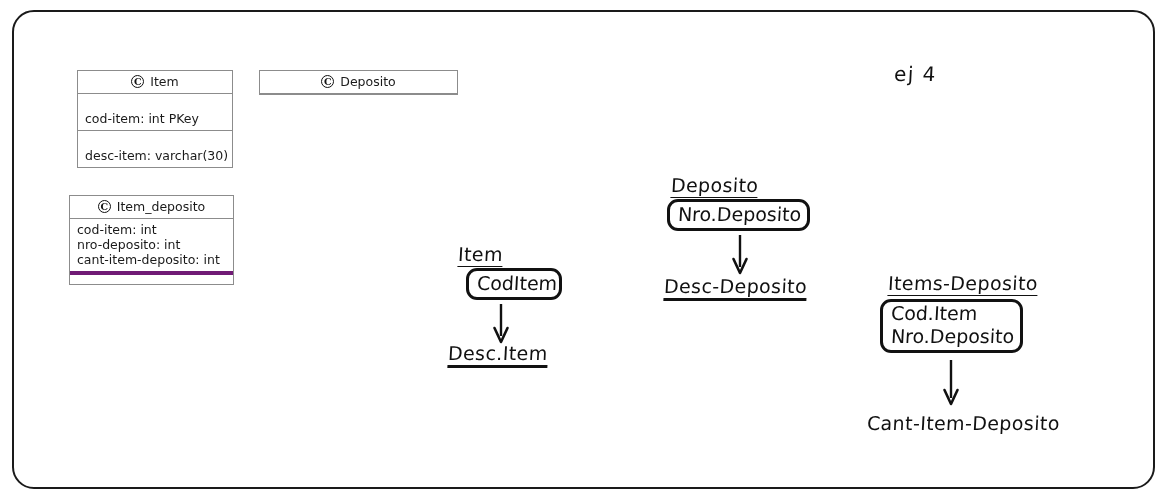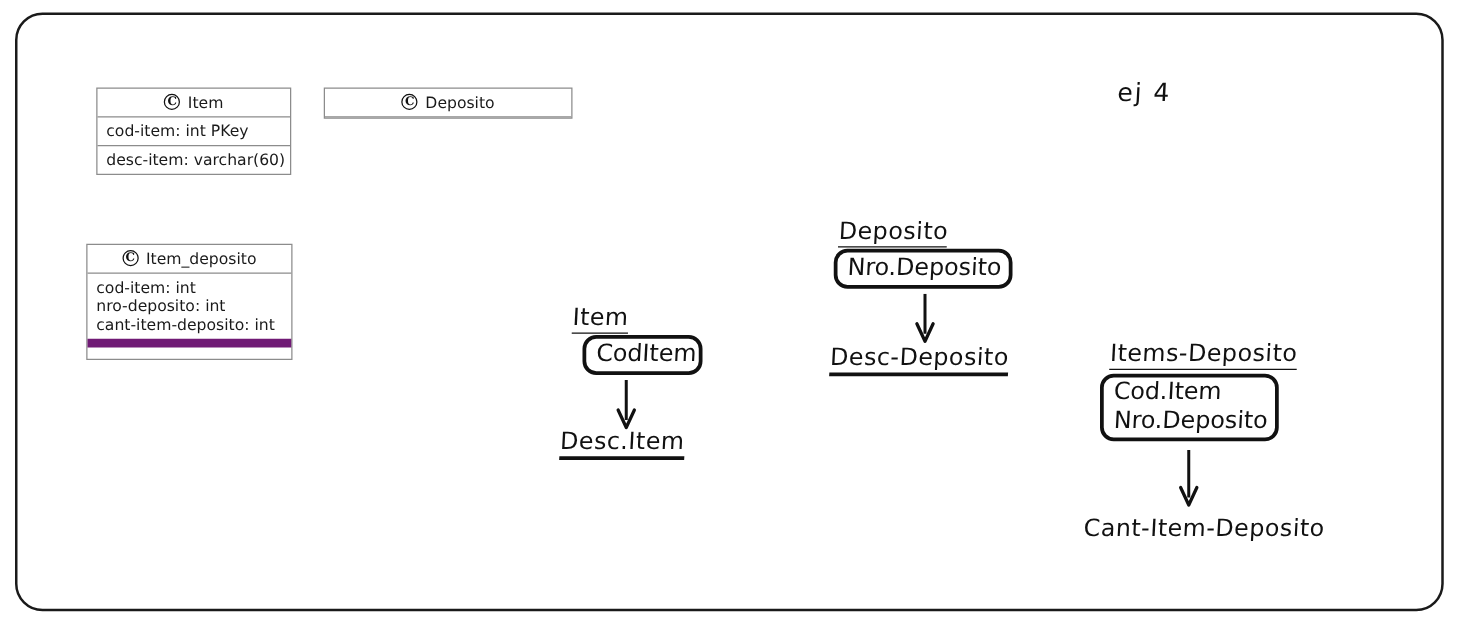--- a/index.html
+++ b/index.html
@@ -61,24 +61,25 @@
     font-family: "DejaVu Serif", serif;
     color: #111;
     box-sizing: border-box;
   }
   .uml-row {
     border-bottom: 1px solid #8c8c8c;
     font-size: 12.5px;
     color: #1a1a1a;
     padding: 3px 7px 4px 7px;
     white-space: nowrap;
+    margin-top: 14px;
   }
   .uml-row:last-child { border-bottom: none; }
   .uml-attrs {
-    border-bottom: 7px solid #701a75;
+    border-bottom: 4px solid #701a75;
     font-size: 12.5px;
     color: #1a1a1a;
     padding: 3px 7px 4px 7px;
     line-height: 15px;
     white-space: nowrap;
   }
   .uml-methods {
     height: 9px;
   }
 
@@ -157,21 +158,21 @@
 <body>
 
 <div id="slide-frame">
 
   <div class="uml-class" id="class-item">
     <div class="uml-header">
       <span class="c-icon">C</span>
       <span>Item</span>
     </div>
     <div class="uml-row">cod-item: int PKey</div>
-    <div class="uml-row">desc-item: varchar(60)</div>
+    <div class="uml-row">desc-item: varchar(30)</div>
   </div>
 
   <div class="uml-class" id="class-deposito">
     <div class="uml-header">
       <span class="c-icon">C</span>
       <span>Deposito</span>
     </div>
   </div>
 
   <div class="uml-class" id="class-itemdep">

